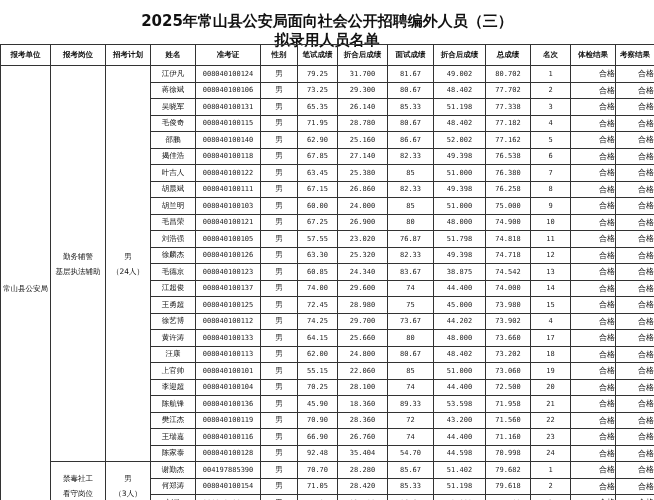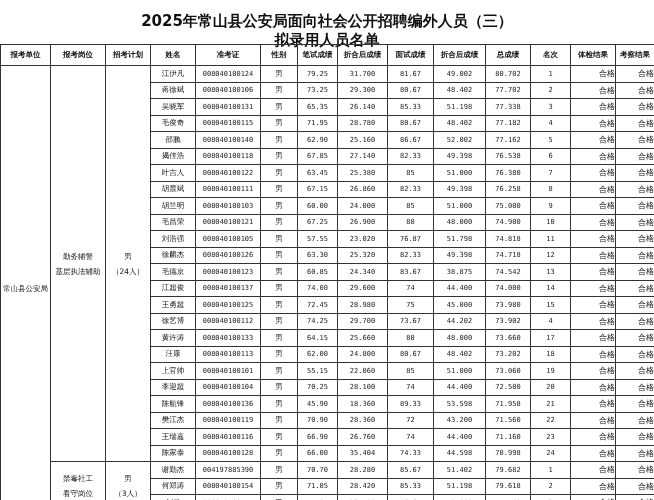--- a/index.html
+++ b/index.html
@@ -356,23 +356,23 @@
         <td class="mono">44.400</td>
         <td class="mono">71.160</td>
         <td class="mono">23</td>
         <td class="res">合格</td>
         <td class="res">合格</td>
       </tr>
       <tr class="data">
         <td>陈家泰</td>
         <td class="mono">008040100128</td>
         <td>男</td>
-        <td class="mono">66.00</td>
+        <td class="mono">92.48</td>
         <td class="mono">35.404</td>
-        <td class="mono">74.33</td>
+        <td class="mono">54.70</td>
         <td class="mono">44.598</td>
         <td class="mono">70.998</td>
         <td class="mono">24</td>
         <td class="res">合格</td>
         <td class="res">合格</td>
       </tr>
       <tr class="data">
         <td rowspan="3" class="wrap">禁毒社工<br>看守岗位</td>
         <td rowspan="3" class="wrap">男<br>（3人）</td>
         <td>谢勤杰</td>

